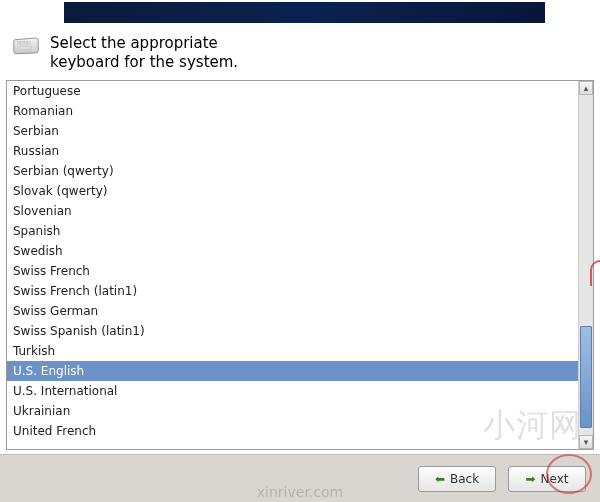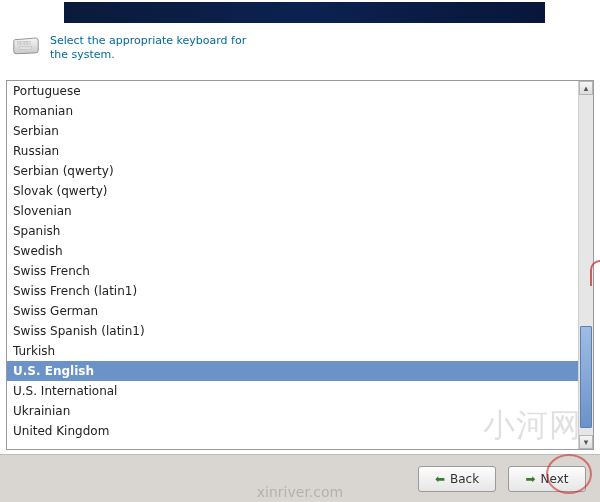--- a/index.html
+++ b/index.html
@@ -29,23 +29,23 @@
     top: 34px;
     display: flex;
     align-items: flex-start;
     gap: 10px;
   }
   .kbd-icon {
     width: 28px;
     height: 22px;
   }
   .instruction-text {
-    font-size: 11px;
+    font-size: 15px;
     line-height: 1.25;
-    color: #0369a1;
+    color: #000000;
     width: 200px;
   }
   .list-wrap {
     position: absolute;
     left: 6px;
     top: 80px;
     width: 588px;
     height: 370px;
     border: 1px solid #9a9a9a;
     background: #fff;
@@ -65,21 +65,20 @@
   .list-item {
     padding: 3px 6px 3px 6px;
     font-size: 12px;
     line-height: 14px;
     cursor: default;
     white-space: nowrap;
   }
   .list-item.selected {
     background: #6b93c8;
     color: #fff;
-    font-weight: bold;
   }
   .scrollbar {
     width: 15px;
     background: #eaeaea;
     border-left: 1px solid #cfcfcf;
     display: flex;
     flex-direction: column;
   }
   .sb-btn {
     height: 14px;
@@ -222,21 +221,21 @@
         <div class="list-item">Spanish</div>
         <div class="list-item">Swedish</div>
         <div class="list-item">Swiss French</div>
         <div class="list-item">Swiss French (latin1)</div>
         <div class="list-item">Swiss German</div>
         <div class="list-item">Swiss Spanish (latin1)</div>
         <div class="list-item">Turkish</div>
         <div class="list-item selected">U.S. English</div>
         <div class="list-item">U.S. International</div>
         <div class="list-item">Ukrainian</div>
-        <div class="list-item">United Kingdom</div>
+        <div class="list-item">United French</div>
       </div>
     <div class="scrollbar">
       <div class="sb-btn">▴</div>
       <div class="sb-track">
         <div class="sb-thumb"></div>
       </div>
       <div class="sb-btn">▾</div>
     </div>
   </div>
 </div>

